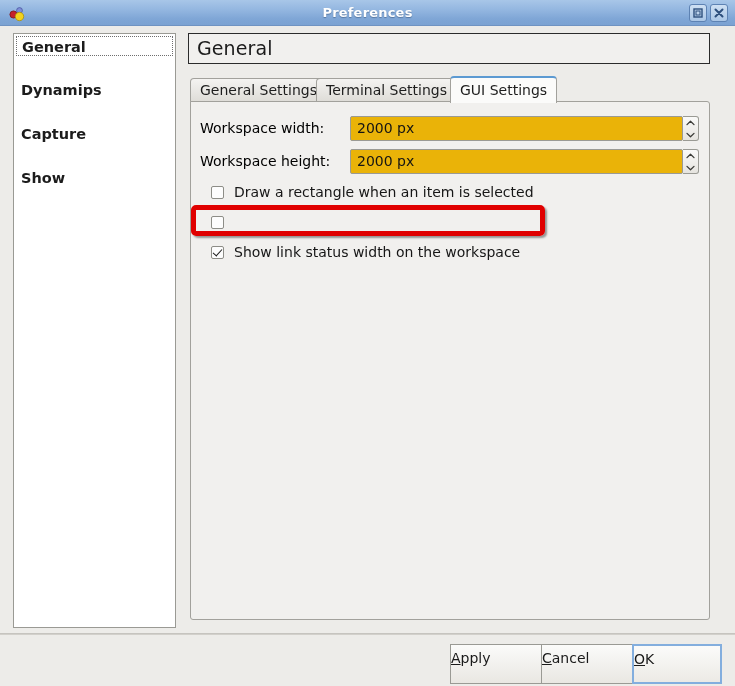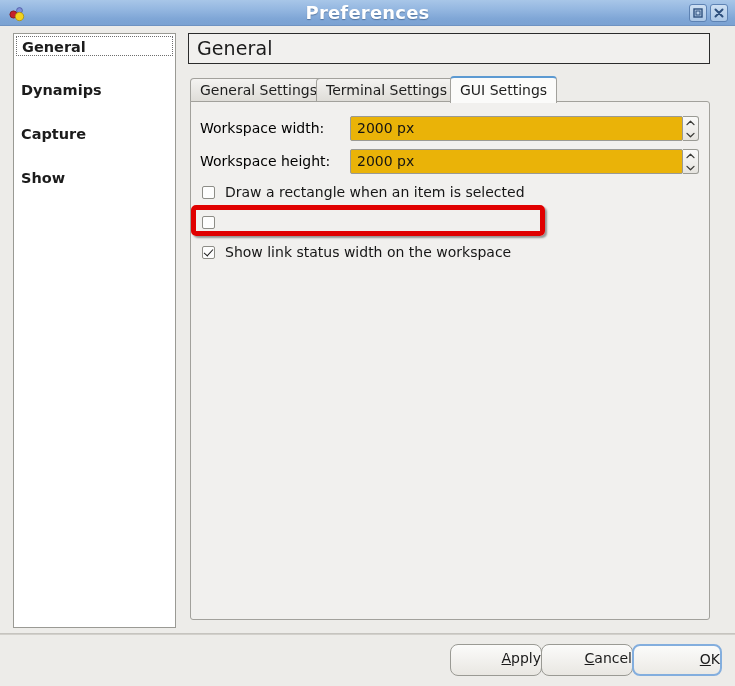--- a/index.html
+++ b/index.html
@@ -31,21 +31,21 @@
     border-bottom: 1px solid #6f93c2;
     box-sizing: border-box;
   }
   #titlebar-title {
     position: absolute;
     left: 0; top: 0;
     width: 735px;
     height: 26px;
     line-height: 25px;
     text-align: center;
-    font-size: 18px;
+    font-size: 13px;
     font-weight: bold;
     color: #ffffff;
     text-shadow: 0 1px 1px rgba(60,90,130,.65);
     letter-spacing: .2px;
   }
   #app-icon {
     position: absolute;
     left: 8px; top: 5px;
     width: 18px; height: 17px;
   }
@@ -200,21 +200,21 @@
     display: flex;
     align-items: center;
     justify-content: center;
   }
   .spin-btns .sb.up   { top: 0; }
   .spin-btns .sb.down { top: 12px; }
 
   
   .cbrow {
     position: absolute;
-    left: 11px;
+    left: 20px;
     height: 22px;
     display: flex;
     align-items: center;
   }
   .cbox {
     width: 13px; height: 13px;
     background: #fdfdfd;
     border: 1px solid #8d8d87;
     border-radius: 2px;
     box-sizing: border-box;
@@ -254,28 +254,28 @@
   #separator {
     position: absolute;
     left: 0; top: 633px;
     width: 735px; height: 1px;
     background: #d2d0cb;
     border-top: 1px solid #c6c4bf;
   }
   .btn {
     position: absolute;
     top: 644px;
-    height: 32px;
+    height: 40px;
     line-height: 26px;
-    text-align: right;
+    text-align: left;
     font-size: 14px;
     color: #1a1a1a;
     background: linear-gradient(to bottom, #fbfbfa 0%, #e9e7e2 100%);
     border: 1px solid #9a9a94;
-    border-radius: 8px;
+    border-radius: 0;
     box-sizing: border-box;
   }
   .btn u { text-decoration: underline; }
   #btn-apply  { left: 450px; width: 92px; }
   #btn-cancel { left: 541px; width: 92px; }
   #btn-ok {
     left: 632px; width: 90px;
     border: 2px solid #83aede;
     background: linear-gradient(to bottom, #fbfbfa 0%, #eceae5 100%);
   }

